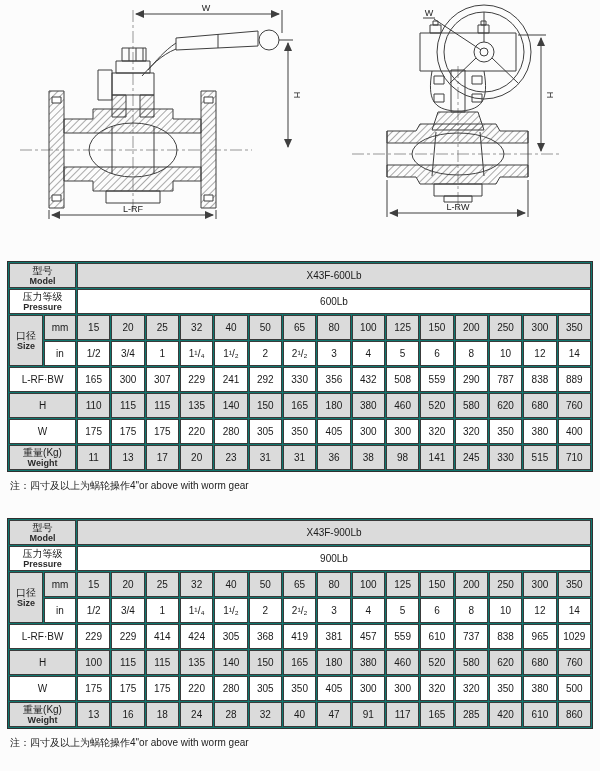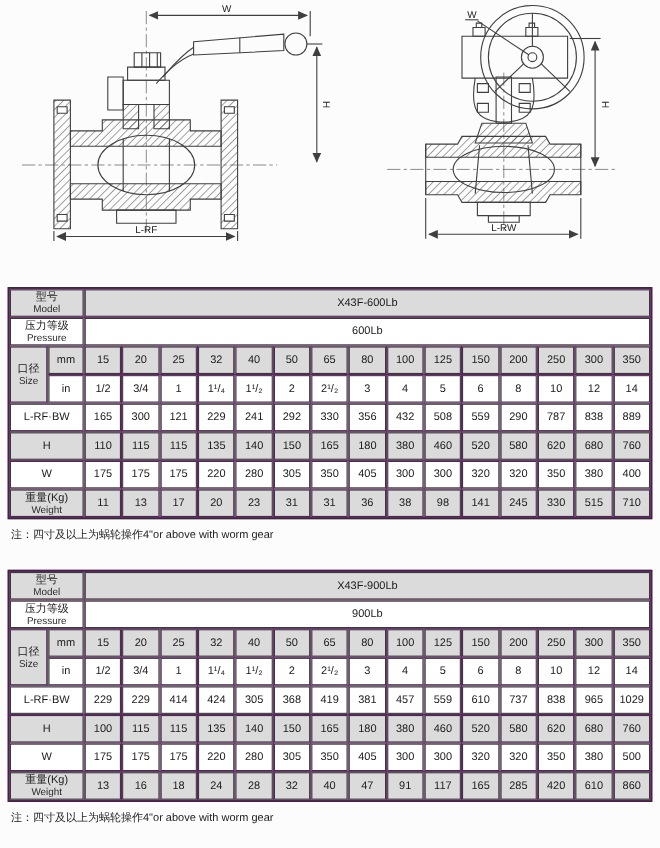--- a/index.html
+++ b/index.html
@@ -15,36 +15,36 @@
   svg.drawings path, svg.drawings line, svg.drawings rect,
   svg.drawings circle, svg.drawings ellipse, svg.drawings polygon {
     vector-effect:non-scaling-stroke;
   }
   .dim-label { font-size:9px; fill:#222; }
 
   .tbl-wrap { padding:0 7px; }
   table.spec {
     border-collapse:separate; border-spacing:1px;
     table-layout:fixed; width:586px;
-    background:#701a75; border:1px solid #2f2f2f;
+    background:#0f766e; border:1px solid #2f2f2f;
     margin-top:23px;
   }
   table.spec.t2 { margin-top:25px; }
   col.c1 { width:34px; }
   col.c2 { width:32px; }
   td {
     border:1px solid #3a3a3a;
     background:#ffffff;
     text-align:center; vertical-align:middle;
     font-size:10px; line-height:1.15;
     height:23px; padding:0; overflow:hidden;
   }
   td.gray { background:#dbdbdb; }
   .cn { font-size:10px; }
-  .en { font-size:9px; color:#2a2a2a; }
+  .en { font-size:9px; color:#2a2a2a;font-weight:bold; }
   .note { font-size:10px; color:#222; margin:7px 0 0 3px; }
 </style>
 </head>
 <body>
 
 <div class="sheet">
 
   <svg class="drawings" viewBox="0 0 600 238">
     <defs>
       <pattern id="hatch" width="5" height="5" patternUnits="userSpaceOnUse" patternTransform="rotate(45)">
@@ -236,21 +236,21 @@
             <td>6</td>
             <td>8</td>
             <td>10</td>
             <td>12</td>
             <td>14</td>
           </tr>
       <tr>
         <td colspan="2">L-RF·BW</td>
       <td>165</td>
             <td>300</td>
-            <td>121</td>
+            <td>307</td>
             <td>229</td>
             <td>241</td>
             <td>292</td>
             <td>330</td>
             <td>356</td>
             <td>432</td>
             <td>508</td>
             <td>559</td>
             <td>290</td>
             <td>787</td>

